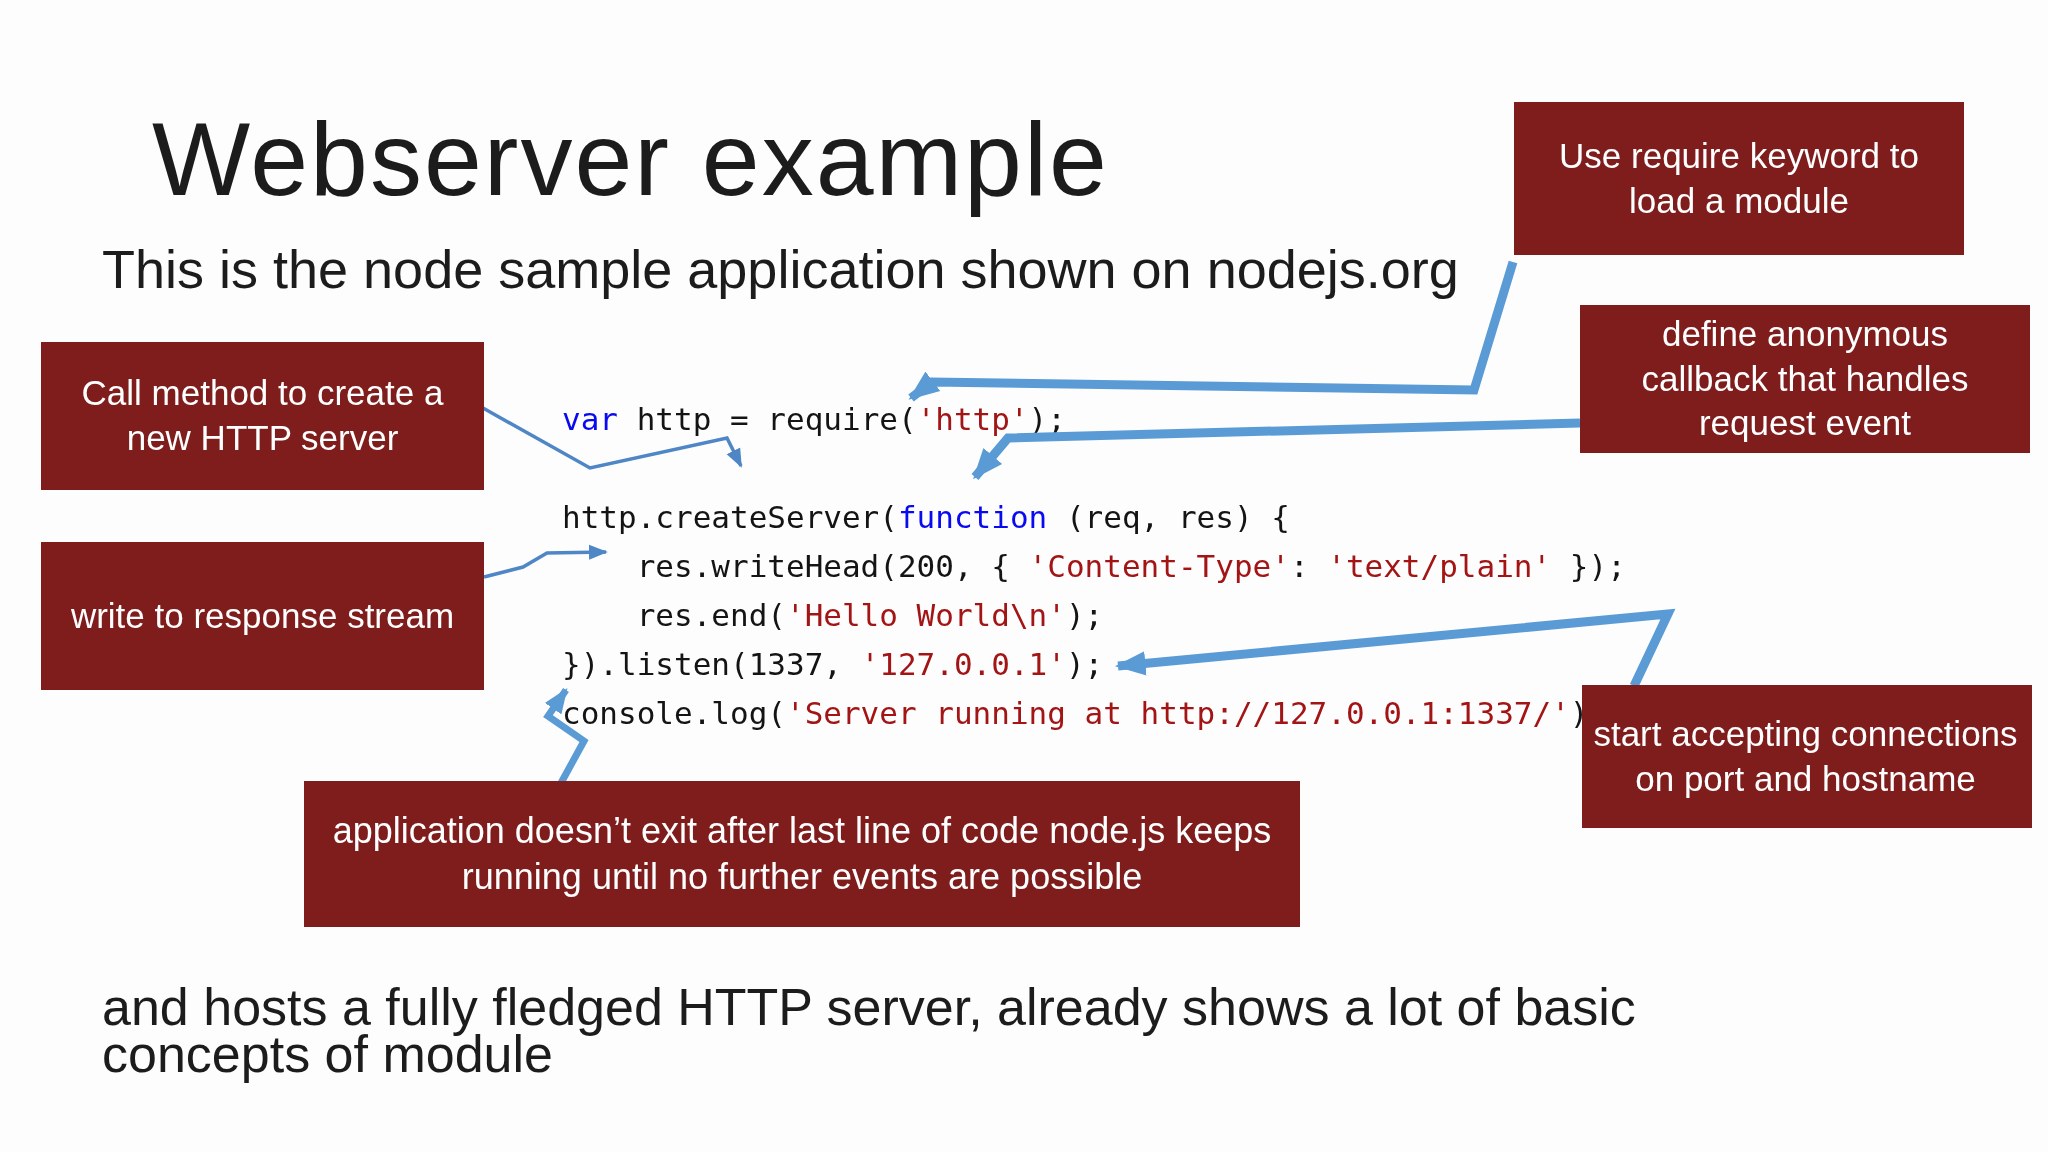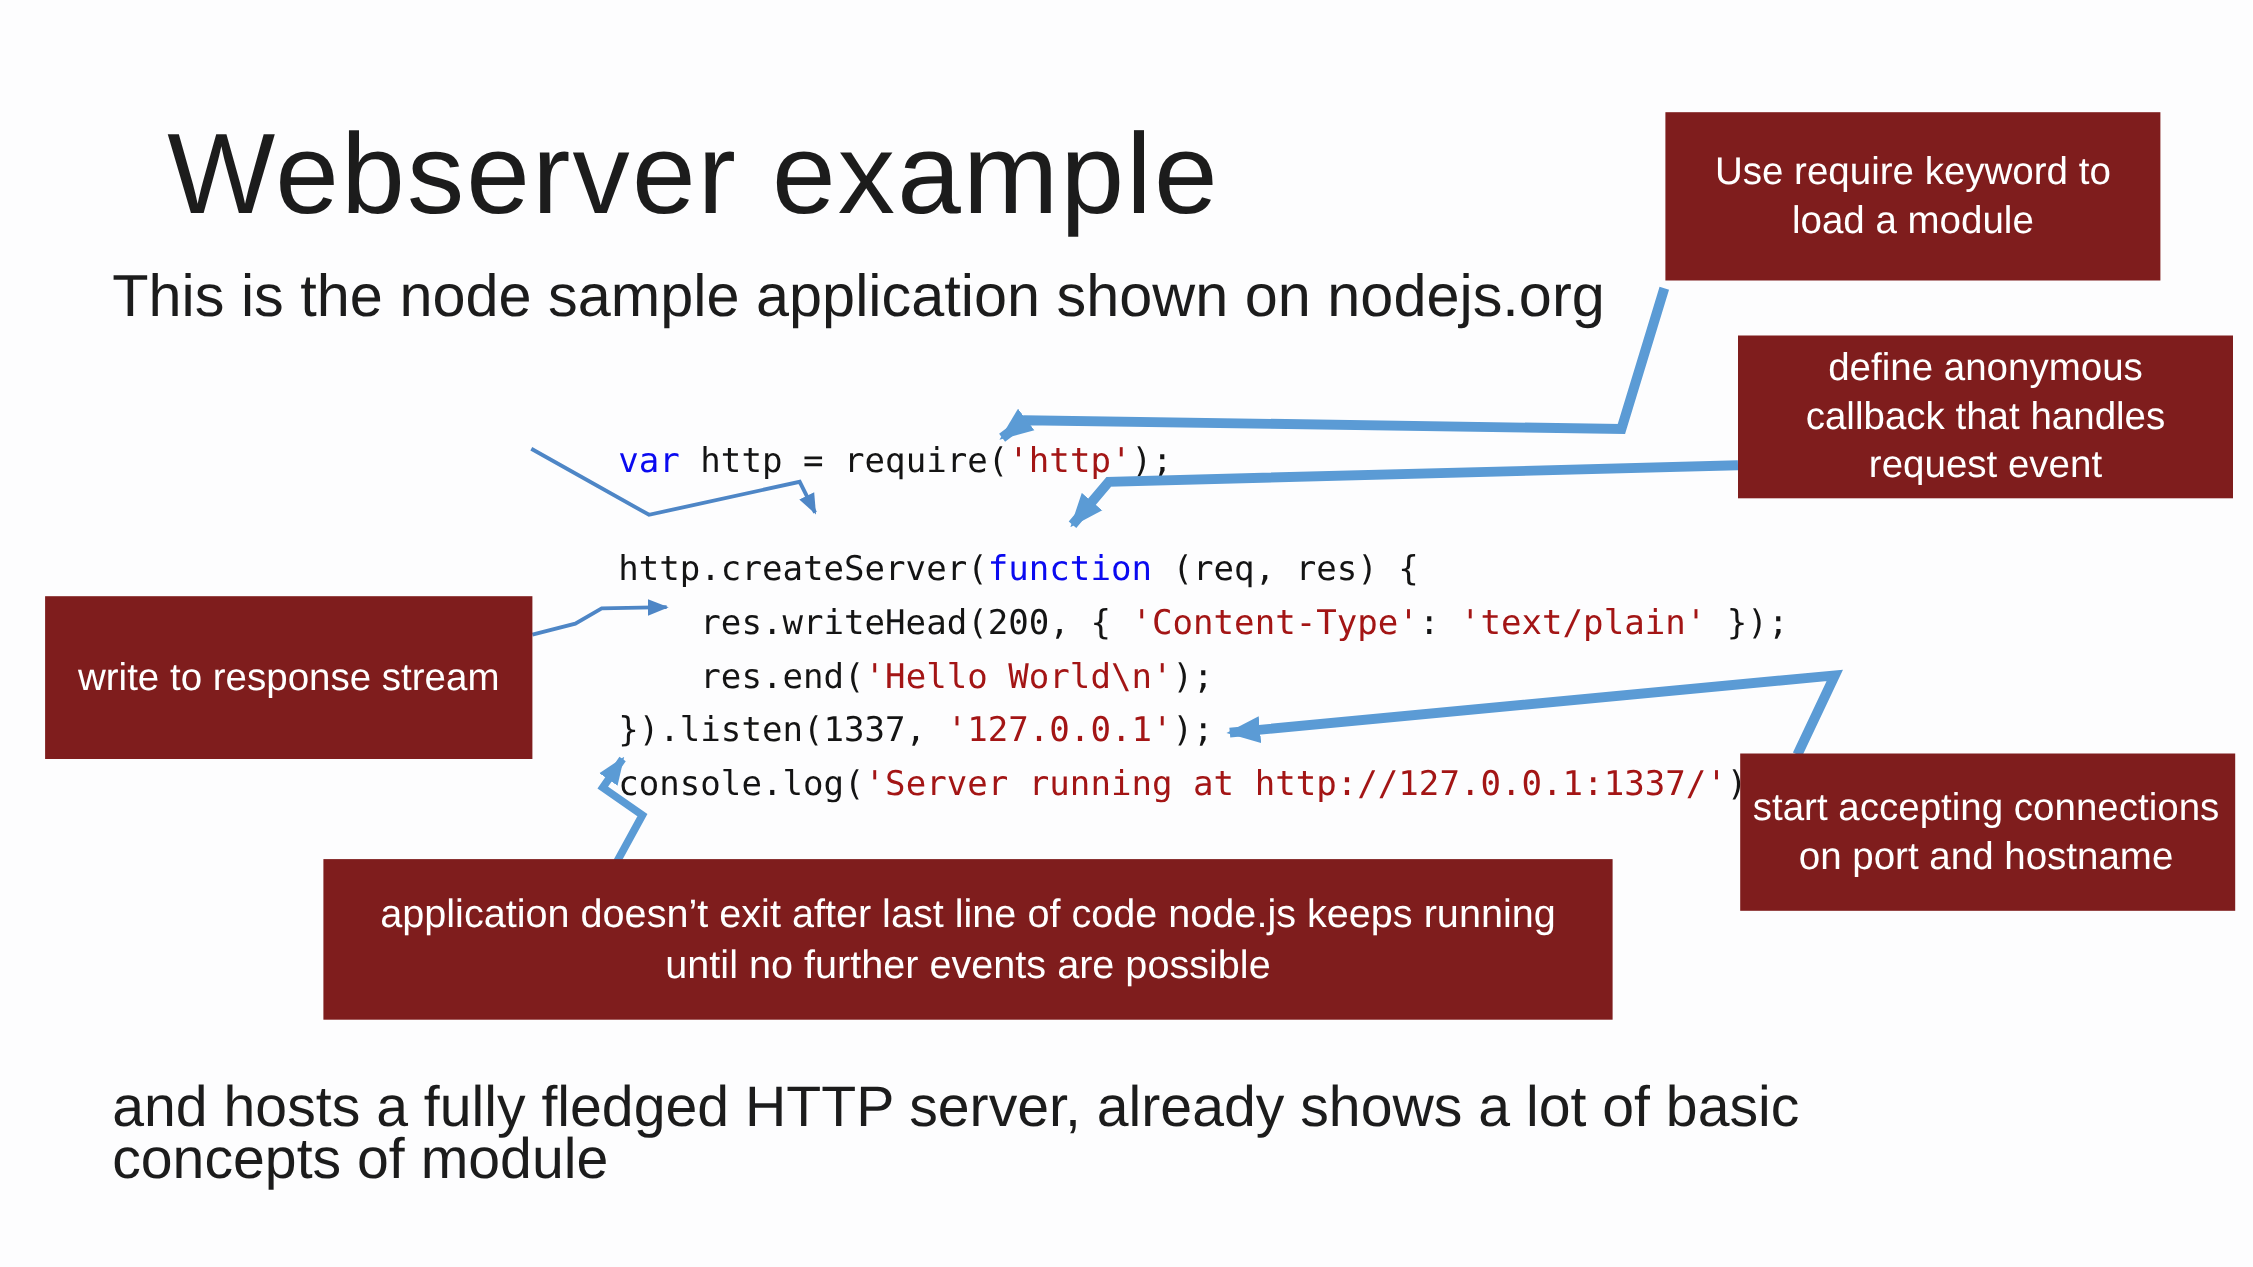--- a/index.html
+++ b/index.html
@@ -108,29 +108,30 @@
 
     <polyline points="1634,686 1668,614 1118,666" fill="none" stroke="#5b9bd5" stroke-width="9" marker-end="url(#head-thick)"></polyline>
 
     <polyline points="561,783 584,741 548,716 566,690" fill="none" stroke="#5b9bd5" stroke-width="7" marker-end="url(#head-mid)"></polyline>
 
     <polyline points="483,408 590,468 727,438 741,466" fill="none" stroke="#4e86c6" stroke-width="3.5" marker-end="url(#head-thin)"></polyline>
 
     <polyline points="484,577 523,567 547,553 606,552" fill="none" stroke="#4e86c6" stroke-width="3.5" marker-end="url(#head-thin)"></polyline>
   </svg>
 
+  <div class="callout" id="callout-call-method" style="left:41px; top:342px; width:443px; height:148px;">Call method to create a new HTTP server</div>
 
   <div class="callout" id="callout-write-response" style="left:41px; top:542px; width:443px; height:148px;">write to response stream</div>
 
   <div class="callout" id="callout-use-require" style="left:1514px; top:102px; width:450px; height:153px;">Use require keyword to load a module</div>
 
   <div class="callout" id="callout-define-callback" style="left:1580px; top:305px; width:450px; height:148px;">define anonymous callback that handles request event</div>
 
   <div class="callout" id="callout-start-accepting" style="left:1582px; top:685px; width:450px; height:143px;padding-left:11px;">start accepting connections on port and hostname</div>
 
-  <div class="callout" id="callout-app-exit" style="left:294px; top:781px; width:1172px; height:146px;">application doesn’t exit after last line of code node.js keeps running until no further events are possible</div>
+  <div class="callout" id="callout-app-exit" style="left:304px; top:781px; width:996px; height:146px;">application doesn’t exit after last line of code node.js keeps running until no further events are possible</div>
 
   <div id="footer-text">
     <div>and hosts a fully fledged HTTP server, already shows a lot of basic</div>
     <div>concepts of module</div>
   </div>
 
 </div>
 
 </body></html>

